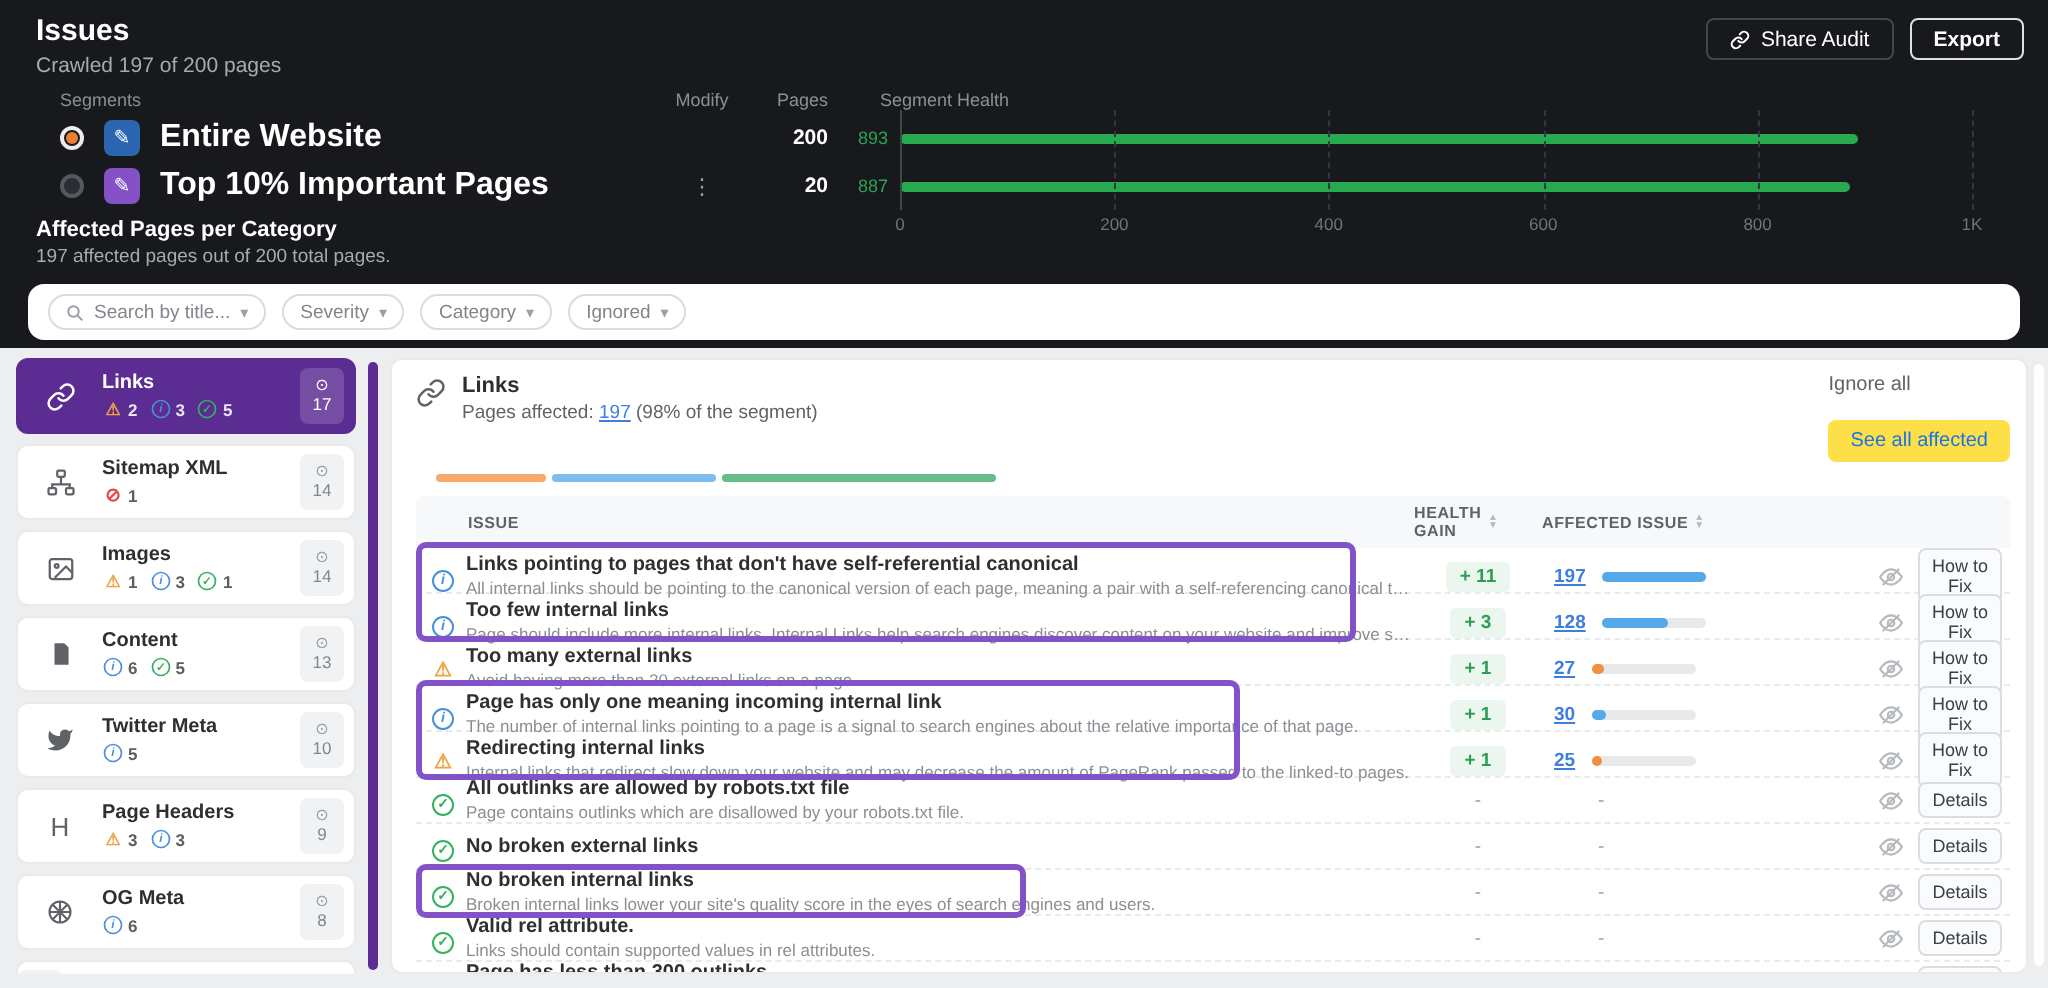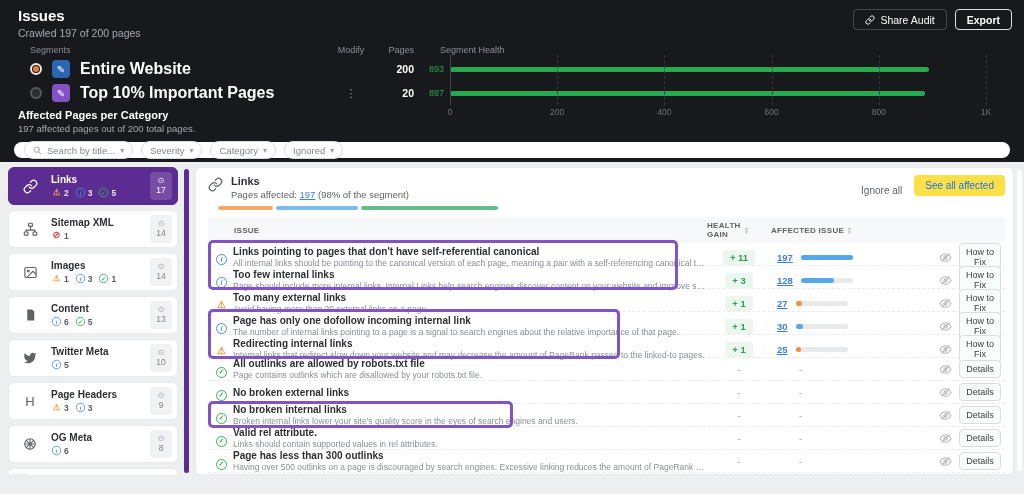--- a/index.html
+++ b/index.html
@@ -47,21 +47,21 @@
   .gline.zero { border-left:1px solid #41454c; }
   .axis-layer { position:absolute; left:450px; top:64px; width:536px; height:12px;
     font-size:8.5px; color:#6f7479; pointer-events:none; }
   .axis-layer span { position:absolute; transform:translateX(-50%); }
 
   .cat-summary { padding:4px 0 5px 18px; }
   .cat-title { font-size:11px; font-weight:700; }
   .cat-sub { font-size:9.5px; color:#a6abb0; margin-top:2px; }
 
   
-  .filterbar { margin:3px 14px 0; background:#fff; border-radius:8px; height:16px;
+  .filterbar { margin:3px 14px 0; background:#fff; border-radius:8px; height:28px;
     display:flex; align-items:center; gap:8px; padding:0 10px; }
   .fpill { display:inline-flex; align-items:center; gap:5px; height:18px; padding:0 8px;
     border:1px solid #d9dbde; border-radius:9px; background:#fff; color:#80868b; font-size:9.5px;
     cursor:pointer; font-family:"Liberation Sans", sans-serif; }
   .fpill .caret { font-size:8px; color:#9aa0a6; }
 
   
   .content { display:flex; gap:6px; padding:5px 10px 4px 8px; height:317px; position:relative; }
 
   
@@ -96,21 +96,21 @@
   .sb-badge .si { transform:scale(.85); }
 
   
   .panel { flex:1; background:#fff; border:1px solid #e8eaec; border-radius:6px;
     padding:7px 8px 2px 12px; position:relative; overflow:hidden; }
   .phead { display:flex; align-items:flex-start; }
   .phead .link-ic { color:#5f6368; margin:2px 8px 0 0; }
   .ph-title { font-size:11px; font-weight:700; color:#2d2f33; }
   .ph-sub { font-size:9.5px; color:#5f6368; margin-top:2px; }
   .ph-sub a { color:#3d7fe0; text-decoration:underline; cursor:pointer; }
-  .ph-right { margin-left:auto; display:flex; align-items:flex-end; gap:12px; }
+  .ph-right { margin-left:auto; display:flex; align-items:flex-start; gap:12px;flex-direction:column; }
   .ignore-all { font-size:10px; color:#5f6368; cursor:pointer; }
   .see-all { background:#fde047; color:#1a73e8; border:none; font-size:10px; padding:5px 11px;
     border-radius:4px; cursor:pointer; font-family:"Liberation Sans", sans-serif; }
   .tri-bar { display:flex; gap:3px; width:280px; height:4px; margin:6px 0 0 10px; }
   .tri-bar span { border-radius:2px; height:4px; }
 
   
   .tbl-head { margin-top:7px; display:grid; grid-template-columns:1fr 64px 168px 66px;
     background:#f7f8f9; border-radius:4px 4px 0 0; padding:4px 0; font-size:8px; font-weight:700;
     color:#5f6368; letter-spacing:.3px; align-items:center; }
@@ -586,21 +586,21 @@
               </svg>
       </span>
       <button class="act-btn">How to Fix</button>
     </div>
   </div>
 
   <div class="irow">
     <div class="c-issue">
       <span class="sev-slot"><span class="si si-info">i</span></span>
       <span class="itext">
-        <span class="ititle">Page has only one dofollow incoming internal link</span>
+        <span class="ititle">Page has only one meaning incoming internal link</span>
         <span class="idesc">The number of internal links pointing to a page is a signal to search engines about the relative importance of that page.</span>
       </span>
     </div>
     <div class="c-gain">
             <span class="gain-pill">+ 1</span>
           </div>
     <div class="c-aff">
       <a class="aff-link">30</a>
       <span class="aff-track">
               <span class="aff-fill blue" style="width: 14%;"></span>

